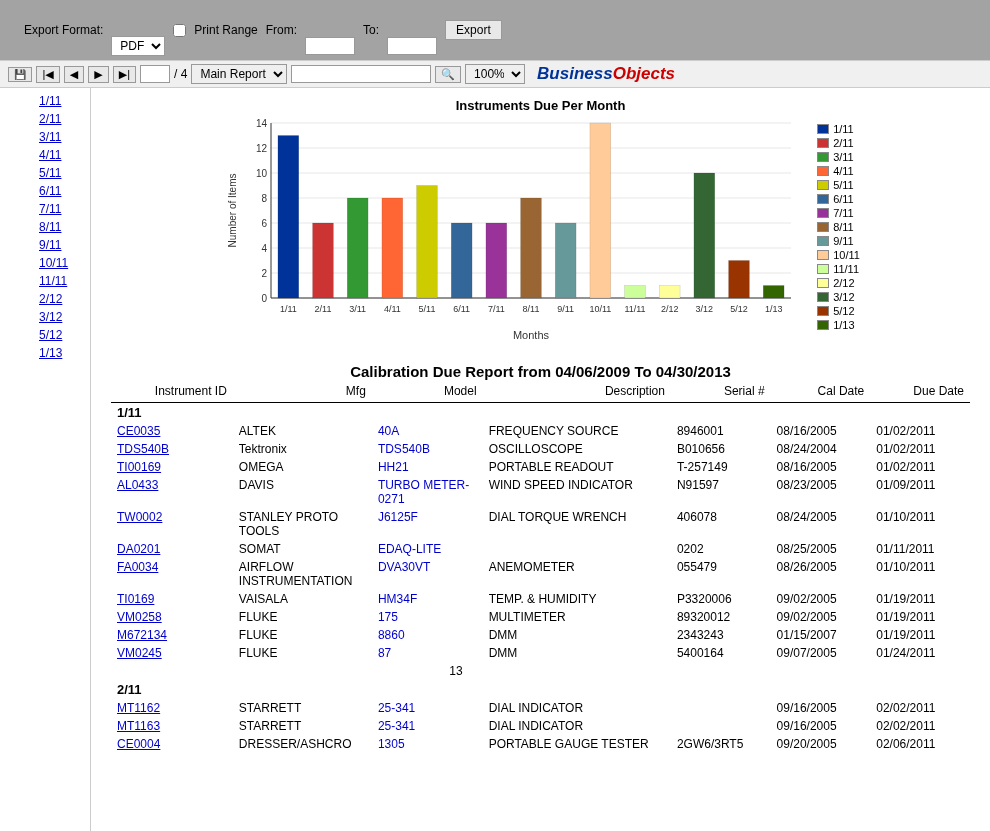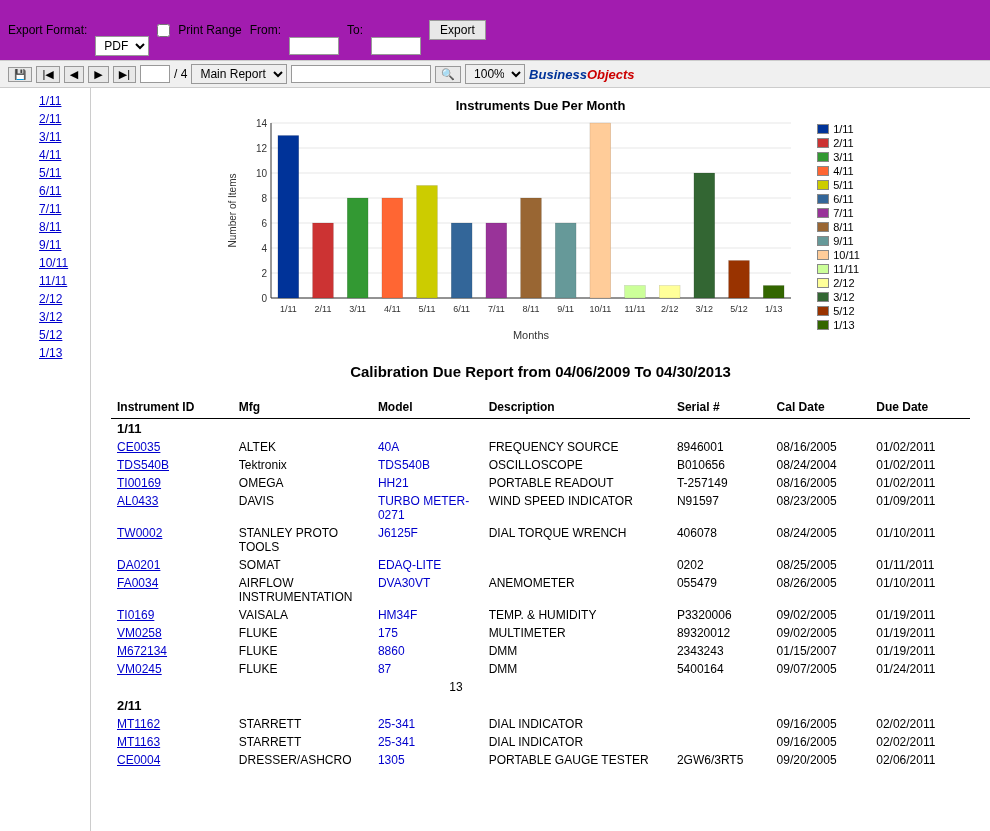--- a/index.html
+++ b/index.html
@@ -3,22 +3,22 @@
   <meta charset="utf-8">
   <style>
     * { box-sizing: border-box; margin: 0; padding: 0; }
     body { font-family: Arial, sans-serif; font-size: 12px; background: #fff; color: #000; }
 
     
     .toolbar {
       display: flex;
       align-items: center;
       gap: 8px;
-      padding: 4px 8px;
-      background: #a21caf;
+      padding: 4px 24px;
+      background: #a3a3a3;
       border-bottom: 1px solid #ccc;
       flex-wrap: wrap;
     }
     .toolbar label { font-size: 12px; }
     .toolbar select, .toolbar input[type="text"] {
       font-size: 12px;
       padding: 1px 4px;
       border: 1px solid #999;
       background: #fff;
       margin-top: 32px;
@@ -67,23 +67,24 @@
       border: 1px solid #999;
       width: 60px;
     }
     .search-input {
       font-size: 12px;
       padding: 1px 4px;
       border: 1px solid #999;
       width: 140px;
     }
     .bo-logo {
-      font-size: 13px;
+      font-size: 17px;
       font-weight: bold;
       color: #003399;
+      margin-left: 8px;
       font-style: italic;
     }
     .bo-logo span { color: #cc0000; }
 
     
     .main-container {
       display: flex;
       height: calc(831px - 60px);
       padding-left: 31px;
     }
@@ -153,33 +154,32 @@
       width: 12px;
       height: 10px;
       flex-shrink: 0;
     }
 
     
     .report-title {
       text-align: center;
       font-size: 15px;
       font-weight: bold;
-      margin-bottom: 16px;
     }
 
     
     .report-table {
       width: 100%;
       border-collapse: collapse;
       font-size: 12px;
     }
     .report-table th {
-      font-weight: bold;
+      font-weight: normal;
       padding: 4px 6px;
-      text-align: left;
+      text-align: right;
       border-bottom: 1px solid #000;
     }
     .report-table td {
       padding: 2px 6px;
       vertical-align: top;
     }
     .section-header {
       font-weight: bold;
       padding: 6px 6px 2px 6px;
       font-size: 13px;

